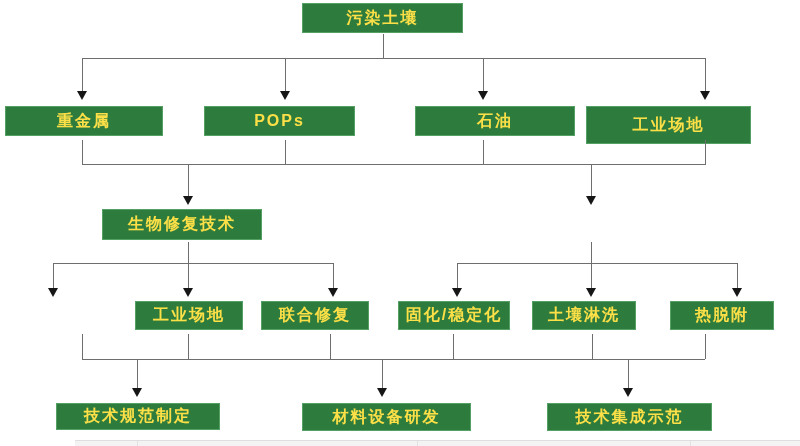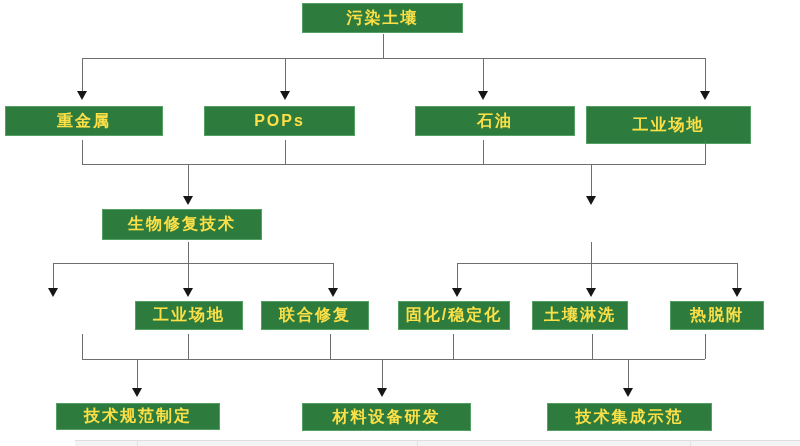--- a/index.html
+++ b/index.html
@@ -70,22 +70,22 @@
   <div class="arrow" style="left:53px;top:263px;height:34px"></div>
   <div class="arrow" style="left:188px;top:263px;height:34px"></div>
   <div class="arrow" style="left:333px;top:263px;height:34px"></div>
   <div class="arrow" style="left:457px;top:263px;height:34px"></div>
   <div class="arrow" style="left:591px;top:263px;height:34px"></div>
   <div class="arrow" style="left:737px;top:263px;height:34px"></div>
 
   <div class="node" style="left:135px;top:301px;width:108px;height:29px">工业场地</div>
   <div class="node" style="left:261px;top:301px;width:108px;height:29px">联合修复</div>
   <div class="node" style="left:398px;top:301px;width:112px;height:29px">固化/稳定化</div>
-  <div class="node" style="left:532px;top:301px;width:96px;height:29px">土壤淋洗</div>
-  <div class="node" style="left:670px;top:301px;width:94px;height:29px">热脱附</div>
+  <div class="node" style="left:532px;top:301px;width:104px;height:29px">土壤淋洗</div>
+  <div class="node" style="left:670px;top:301px;width:104px;height:29px">热脱附</div>
 
   <div class="vline" style="left:82px;top:334px;height:25px"></div>
   <div class="vline" style="left:188px;top:334px;height:25px"></div>
   <div class="vline" style="left:330px;top:334px;height:25px"></div>
   <div class="vline" style="left:453px;top:334px;height:25px"></div>
   <div class="vline" style="left:592px;top:334px;height:25px"></div>
   <div class="vline" style="left:705px;top:334px;height:25px"></div>
 
   <div class="hline" style="left:82px;top:359px;width:623px"></div>
 

